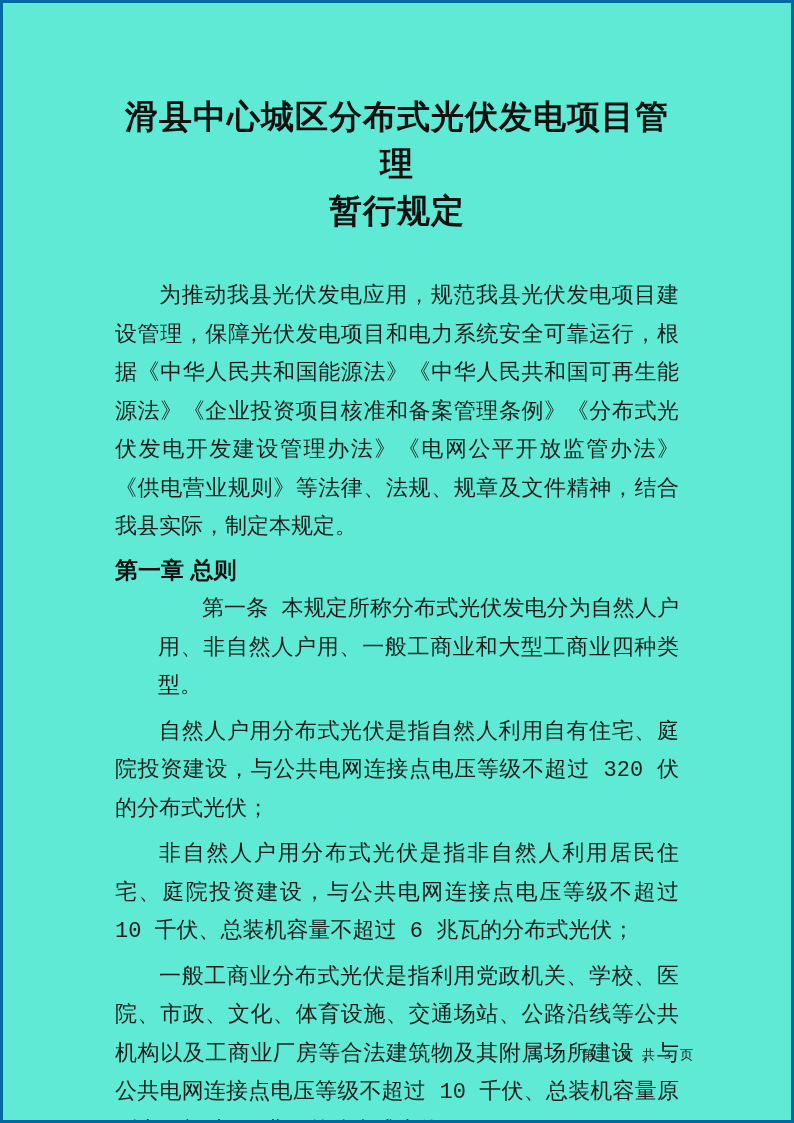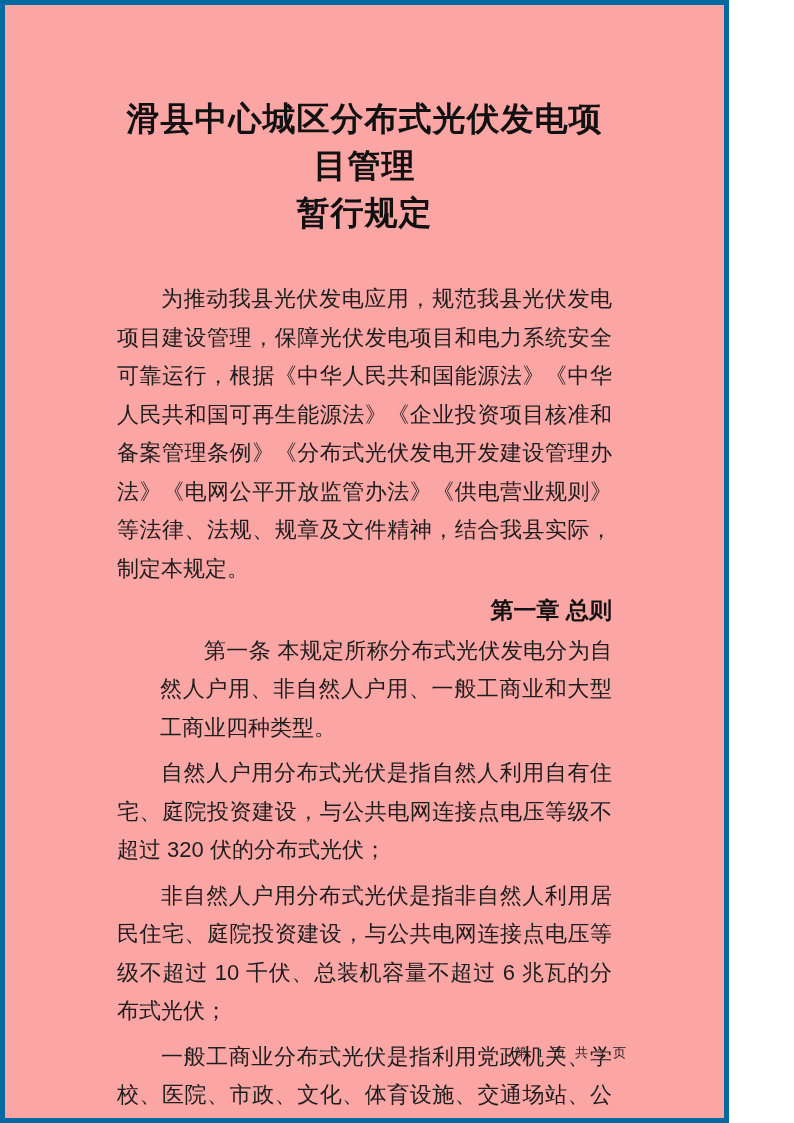--- a/index.html
+++ b/index.html
@@ -2,24 +2,24 @@
 <html lang="zh"><head>
 <meta charset="utf-8">
 <style>
   html, body {
     margin: 0;
     padding: 0;
     background: #ffffff;
   }
   .page {
     position: relative;
-    width: 729px;
+    width: 794px;
     height: 1123px;
-    background: #fca5a5;
-    border: 5px solid #0369a1;
+    background: #5eead4;
+    border: 3px solid #0369a1;
     box-sizing: border-box;
     overflow: hidden;
     color: #1c1c1c;
   }
   .content {
     padding: 0 112px;
   }
   .doc-title {
     margin: 90px 0 0 0;
     text-align: center;
@@ -28,34 +28,34 @@
     font-size: 33px;
     line-height: 47px;
     color: #111111;
     letter-spacing: 1px;
   }
   .doc-title .title-line {
     display: block;
   }
   p.body-par {
     margin: 0;
-    font-family: Liberation Sans, sans-serif;
+    font-family: Liberation Mono, monospace;
     font-size: 22px;
     line-height: 38.5px;
     text-align: justify;
     text-justify: inter-ideograph;
     text-indent: 2em;
     color: #1d1d1d;
   }
   p.intro {
     margin-top: 44px;
   }
   h2.chapter-heading {
     margin: 3px 0 0 0;
-    text-align: right;
+    text-align: left;
     font-family: "Liberation Sans", "DejaVu Sans", sans-serif;
     font-weight: 700;
     font-size: 23px;
     line-height: 38.5px;
     color: #111111;
   }
   p.article {
     margin-top: 2px;
     margin-left: 43px;
   }

